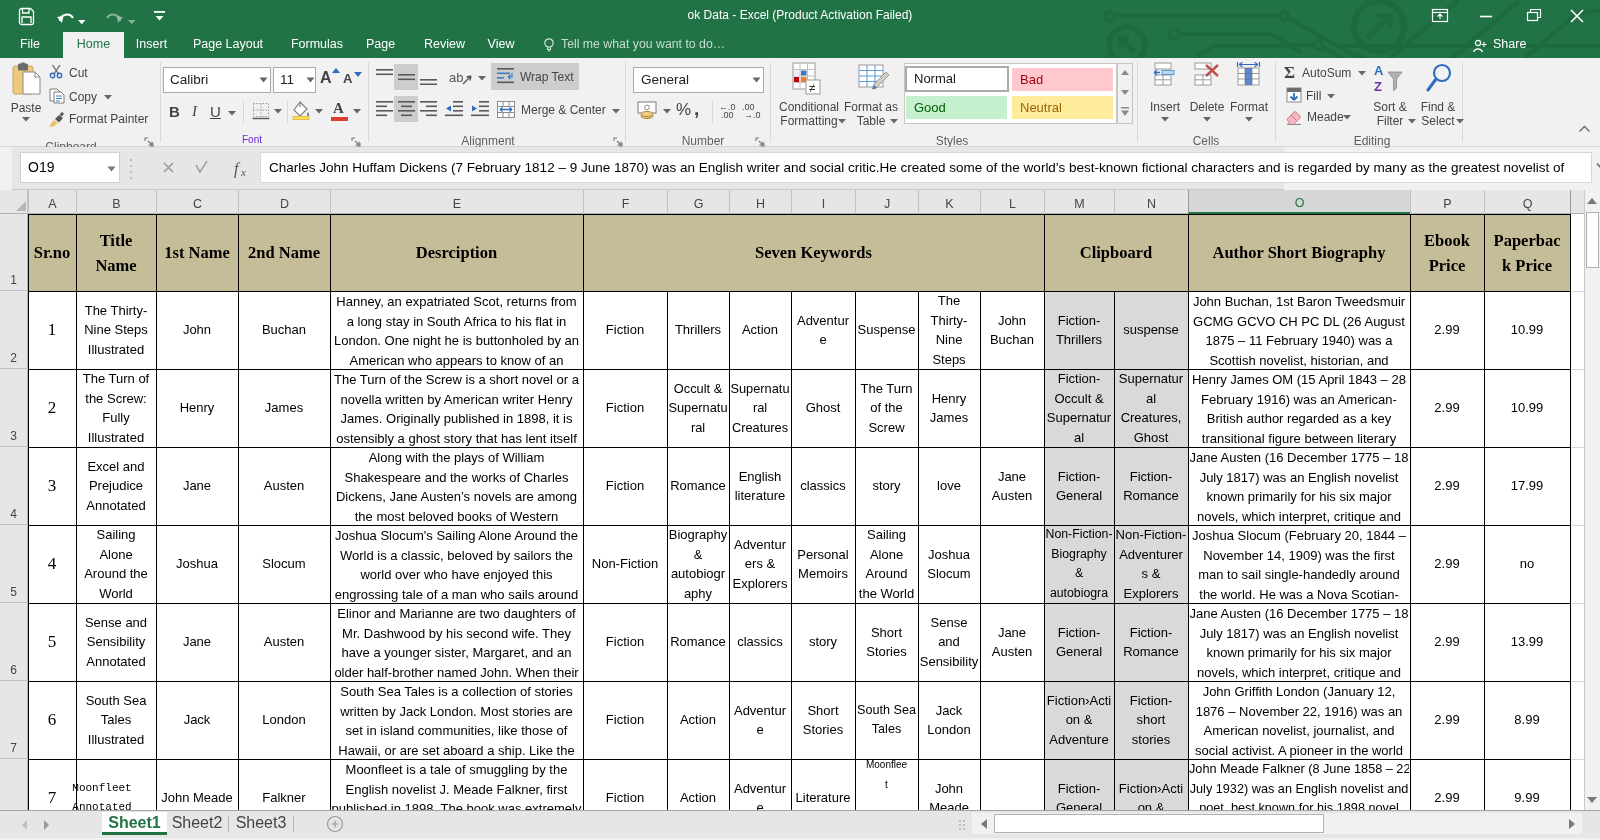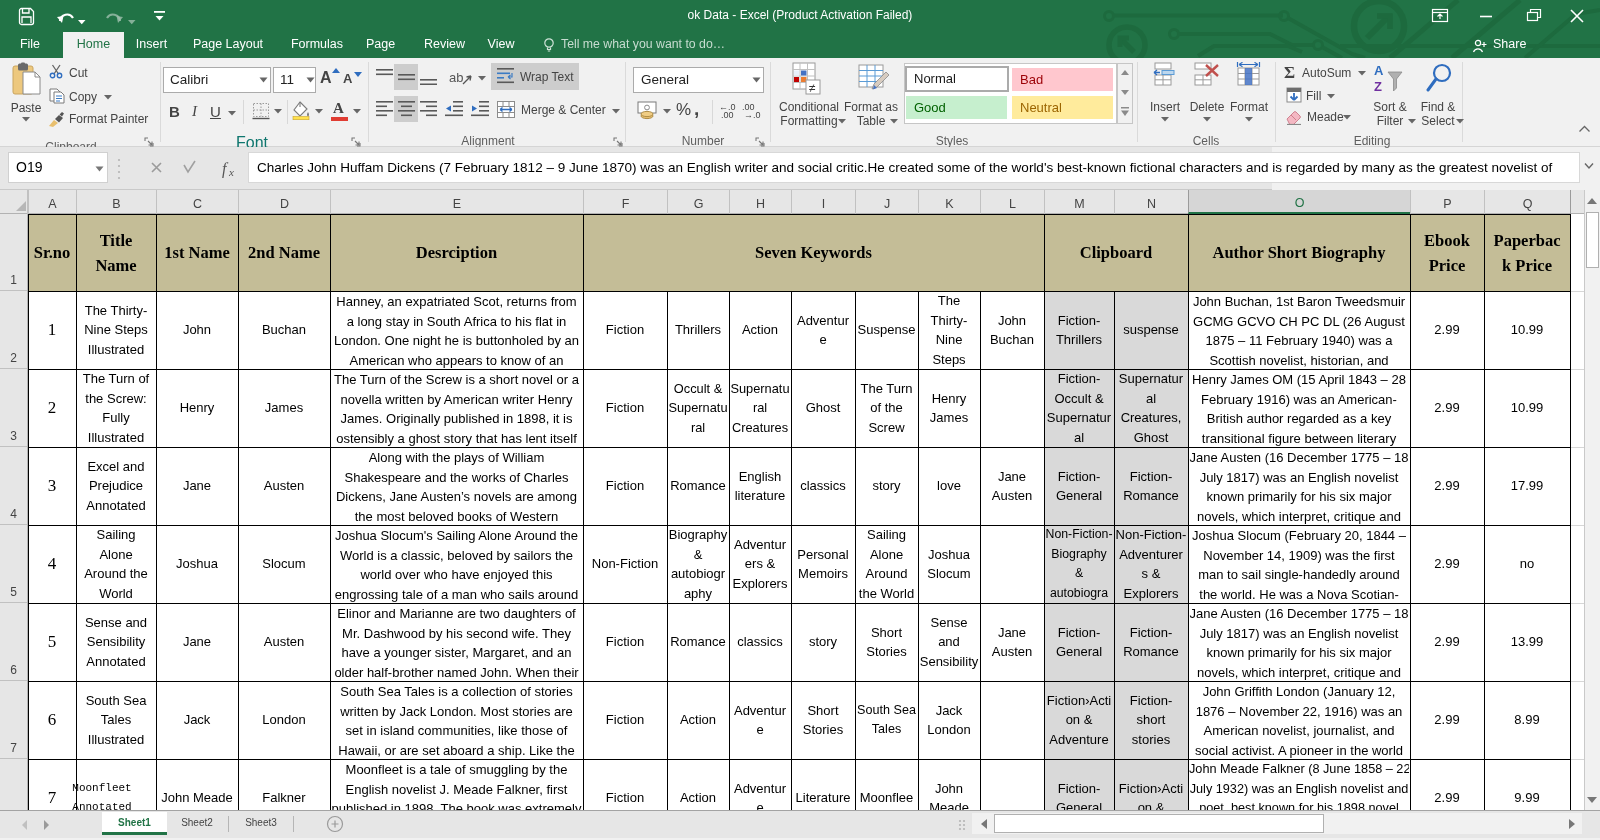--- a/index.html
+++ b/index.html
@@ -117,21 +117,21 @@
 </div>
 <div class="abs" style="left:0;top:58px;width:1600px;height:89px;background:#f1f1f1;border-bottom:1px solid #d5d5d5;color:#444;font-size:15px" id="ribbon">
 <div class="abs" style="left:160px;top:4px;width:1px;height:80px;background:#dadada"></div>
 <div class="abs" style="left:368px;top:4px;width:1px;height:80px;background:#dadada"></div>
 <div class="abs" style="left:625px;top:4px;width:1px;height:80px;background:#dadada"></div>
 <div class="abs" style="left:770px;top:4px;width:1px;height:80px;background:#dadada"></div>
 <div class="abs" style="left:1137px;top:4px;width:1px;height:80px;background:#dadada"></div>
 <div class="abs" style="left:1275px;top:4px;width:1px;height:80px;background:#dadada"></div>
 <div class="abs" style="left:1462px;top:4px;width:1px;height:80px;background:#dadada"></div>
 <div class="abs ct" style="left:11px;top:82px;width:120px;font-size:12px;color:#5e5e5e">Clipboard</div>
-<div class="abs ct" style="left:192px;top:76px;width:120px;font-size:16px;color:#0f766e">Font</div>
+<div class="abs ct" style="left:192px;top:76px;width:120px;font-size:10px;color:#6d28d9">Font</div>
 <div class="abs ct" style="left:428px;top:76px;width:120px;font-size:12px;color:#5e5e5e">Alignment</div>
 <div class="abs ct" style="left:643px;top:76px;width:120px;font-size:12px;color:#5e5e5e">Number</div>
 <div class="abs ct" style="left:892px;top:76px;width:120px;font-size:12px;color:#5e5e5e">Styles</div>
 <div class="abs ct" style="left:1146px;top:76px;width:120px;font-size:12px;color:#5e5e5e">Cells</div>
 <div class="abs ct" style="left:1312px;top:76px;width:120px;font-size:12px;color:#5e5e5e">Editing</div>
 <svg class="abs" style="left:0;top:0" width="1600" height="89" viewBox="0 0 1600 89">
 <g transform="translate(144,79)" stroke="#777" fill="none" stroke-width="1.1">
         <path d="M1 4 v-3 h3 M9 6 v3 h-3"></path>
         <path d="M4 4 l4 4 M8 4.5 v3.5 h-3.5"></path>
       </g>
@@ -142,21 +142,21 @@
 <g transform="translate(613,79)" stroke="#777" fill="none" stroke-width="1.1">
         <path d="M1 4 v-3 h3 M9 6 v3 h-3"></path>
         <path d="M4 4 l4 4 M8 4.5 v3.5 h-3.5"></path>
       </g>
 <g transform="translate(755,79)" stroke="#777" fill="none" stroke-width="1.1">
         <path d="M1 4 v-3 h3 M9 6 v3 h-3"></path>
         <path d="M4 4 l4 4 M8 4.5 v3.5 h-3.5"></path>
       </g>
 </svg>
 </div>
-<div class="abs" style="left:0;top:147px;width:1272px;height:43px;background:#e6e6e6;border-bottom:1px solid #c9c9c9">
+<div class="abs" style="left:12px;top:147px;width:1272px;height:43px;background:#e6e6e6;border-bottom:1px solid #c9c9c9">
 <div class="abs" style="left:8px;top:5px;width:100px;height:31px;background:#fff;border:1px solid #d0d0d0;font-size:14px;line-height:29px;padding-left:7px">O19</div>
 <svg class="abs" style="left:95px;top:19px" width="9" height="6" viewBox="0 0 9 6">
       <path d="M0.5 0.5 h8 l-4 5 z" fill="#777"></path>
     </svg>
 <svg class="abs" style="left:116px;top:11px" width="6" height="22" viewBox="0 0 6 22">
       <g fill="#b5b5b5">
         <circle cx="3" cy="2" r="1.1"></circle>
         <circle cx="3" cy="8" r="1.1"></circle>
         <circle cx="3" cy="14" r="1.1"></circle>
         <circle cx="3" cy="20" r="1.1"></circle>
@@ -675,21 +675,21 @@
 <div class="abs ct" style="left:668px;top:788.25px;width:60px;font-family:'Liberation Sans',sans-serif;font-weight:normal;font-size:13px;color:#000;overflow:hidden">
     <div class="ln" style="line-height:19.5px;height:19.5px">Action</div>
   </div>
 <div class="abs ct" style="left:730px;top:778.5px;width:60px;font-family:'Liberation Sans',sans-serif;font-weight:normal;font-size:13px;color:#000;overflow:hidden">
     <div class="ln" style="line-height:19.5px;height:19.5px">Adventur</div>
     <div class="ln" style="line-height:19.5px;height:19.5px">e</div>
   </div>
 <div class="abs ct" style="left:792px;top:788.25px;width:62px;font-family:'Liberation Sans',sans-serif;font-weight:normal;font-size:13px;color:#000;overflow:hidden">
     <div class="ln" style="line-height:19.5px;height:19.5px">Literature</div>
   </div>
-<div class="abs ct" style="left:856px;top:788px;width:61px;font-family:'Liberation Sans',sans-serif;font-weight:normal;font-size:13px;color:#000;overflow:hidden">
+<div class="abs ct" style="left:856px;top:755px;width:61px;font-family:'Liberation Sans',sans-serif;font-weight:normal;font-size:10px;color:#000;overflow:hidden">
     <div class="ln" style="line-height:19.5px;height:19.5px">Moonflee</div>
     <div class="ln" style="line-height:19.5px;height:19.5px">t</div>
   </div>
 <div class="abs ct" style="left:919px;top:778.5px;width:60px;font-family:'Liberation Sans',sans-serif;font-weight:normal;font-size:13px;color:#000;overflow:hidden">
     <div class="ln" style="line-height:19.5px;height:19.5px">John</div>
     <div class="ln" style="line-height:19.5px;height:19.5px">Meade</div>
   </div>
 <div class="abs ct" style="left:1045px;top:778.5px;width:68px;font-family:'Liberation Sans',sans-serif;font-weight:normal;font-size:13px;color:#000;overflow:hidden">
     <div class="ln" style="line-height:19.5px;height:19.5px">Fiction-</div>
     <div class="ln" style="line-height:19.5px;height:19.5px">General</div>
@@ -728,21 +728,21 @@
 <div class="abs" style="left:1410px;top:214px;width:1px;height:596px;background:#000"></div>
 <div class="abs" style="left:1484px;top:214px;width:1px;height:596px;background:#000"></div>
 <div class="abs" style="left:1570px;top:214px;width:1px;height:596px;background:#000"></div>
 <div class="abs" style="left:667px;top:291px;width:1px;height:519px;background:#000"></div>
 <div class="abs" style="left:729px;top:291px;width:1px;height:519px;background:#000"></div>
 <div class="abs" style="left:791px;top:291px;width:1px;height:519px;background:#000"></div>
 <div class="abs" style="left:855px;top:291px;width:1px;height:519px;background:#000"></div>
 <div class="abs" style="left:918px;top:291px;width:1px;height:519px;background:#000"></div>
 <div class="abs" style="left:980px;top:291px;width:1px;height:519px;background:#000"></div>
 <div class="abs" style="left:1114px;top:291px;width:1px;height:519px;background:#000"></div>
-<div class="abs" style="left:0;top:810px;width:1600px;height:28px;background:#e6e6e6;border-top:1px solid #a3a3a3;font-size:10px;color:#444">
+<div class="abs" style="left:0;top:810px;width:1600px;height:28px;background:#e6e6e6;border-top:1px solid #a3a3a3;font-size:16px;color:#444">
 <svg class="abs" style="left:20px;top:9px" width="40" height="10" viewBox="0 0 40 10">
       <g fill="#9a9a9a">
         <path d="M7 0 L2 5 L7 10 z" fill="#c0c0c0"></path>
         <path d="M24 0 L29 5 L24 10 z"></path>
       </g>
     </svg>
 <div class="abs" style="left:102px;top:1px;width:65px;height:23px;background:#fff;border-bottom:3px solid #217346;color:#217346;font-weight:bold;text-align:center;line-height:21px">Sheet1</div>
 <div class="abs ct" style="left:168px;top:0;width:58px;height:25px;line-height:24px">Sheet2</div>
 <div class="abs" style="left:228px;top:5px;width:1px;height:16px;background:#b5b5b5"></div>
 <div class="abs ct" style="left:232px;top:0;width:58px;height:25px;line-height:24px">Sheet3</div>

